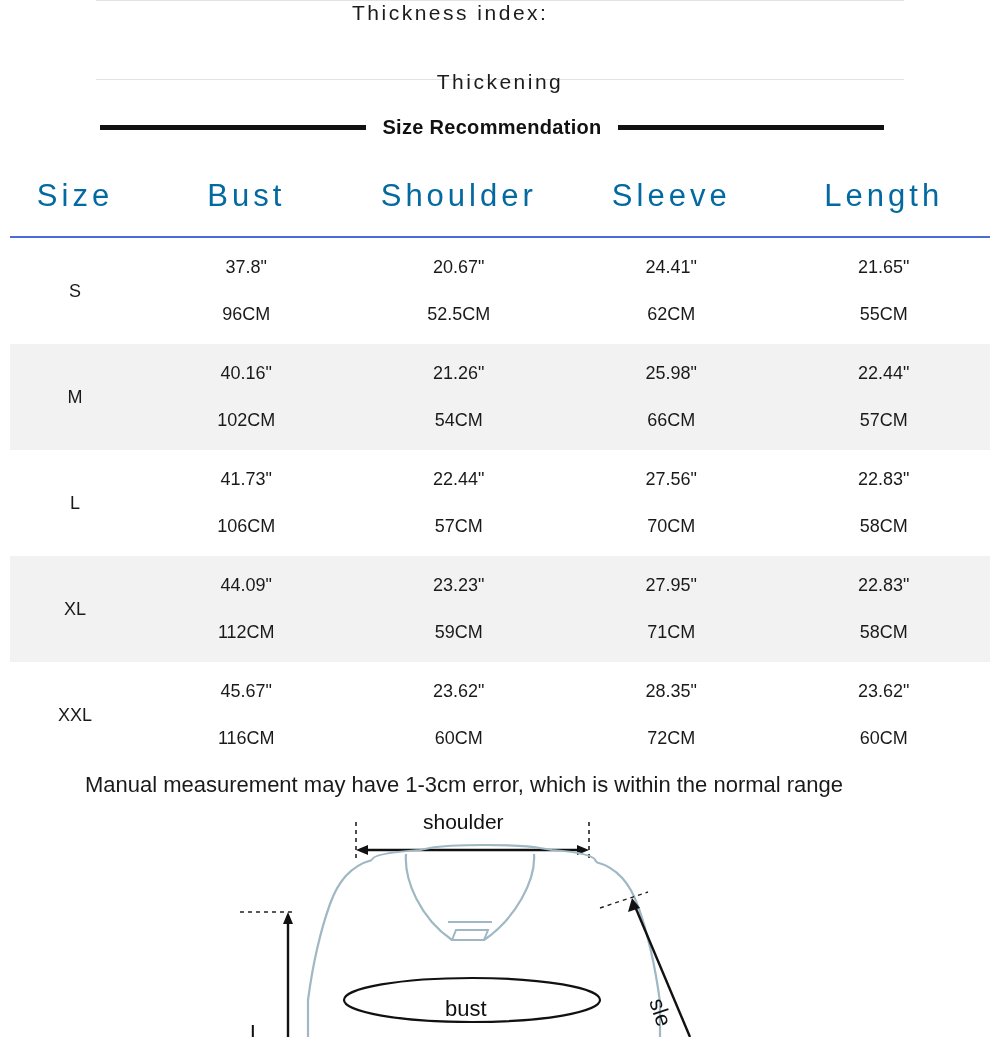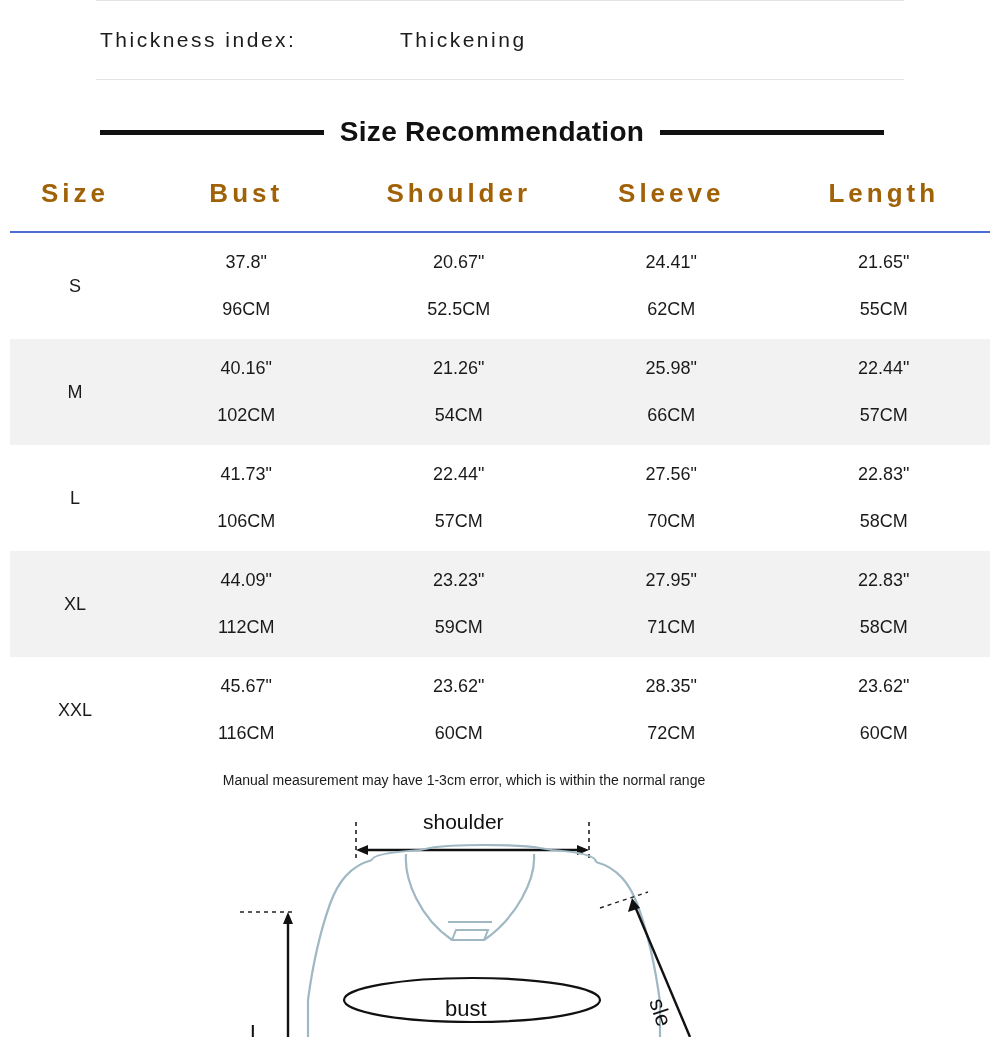--- a/index.html
+++ b/index.html
@@ -28,68 +28,70 @@
     background: #e3e3e3;
     width: 100%;
   }
   .spec-row {
     display: flex;
     align-items: center;
     height: 78px;
     font-size: 21px;
     letter-spacing: 2.5px;
     color: #1c1c1c;
+    flex-direction: column;
   }
   .spec-label {
     width: 300px;
     padding-left: 4px;
   }
   .spec-value {
     flex: 1;
+    margin-top: 45px;
   }
 
   
   .section-title-wrap {
     position: absolute;
     top: 116px;
     left: 100px;
     width: 784px;
     display: flex;
     align-items: center;
     justify-content: center;
   }
   .rule {
     flex: 1;
     height: 5px;
     background: #111111;
   }
   .section-title {
-    font-size: 28px;
+    font-size: 20px;
     font-weight: bold;
     padding: 0 16px;
     white-space: nowrap;
     color: #111111;
     letter-spacing: 0.3px;
   }
 
   
   table.size-table {
     position: absolute;
     top: 170px;
     left: 10px;
     width: 980px;
     border-collapse: collapse;
     table-layout: fixed;
   }
   table.size-table th {
-    font-size: 26px;
-    font-weight: bold;
+    font-size: 31px;
+    font-weight: normal;
     letter-spacing: 4px;
     padding: 8px 0 22px 0;
-    color: #a16207;
+    color: #0369a1;
   }
   table.size-table thead tr {
     border-bottom: 2px solid #4a6cd4;
   }
   table.size-table td {
     text-align: center;
     font-size: 18px;
     color: #1a1a1a;
     padding: 0;
   }
@@ -107,21 +109,21 @@
     font-size: 18px;
     text-align: center;
   }
 
   .note {
     position: absolute;
     top: 772px;
     left: 0;
     width: 928px;
     text-align: center;
-    font-size: 14px;
+    font-size: 22px;
     color: #1a1a1a;
   }
 
   
   .diagram {
     position: absolute;
     top: 800px;
     left: 0;
     width: 1000px;
     height: 237px;

